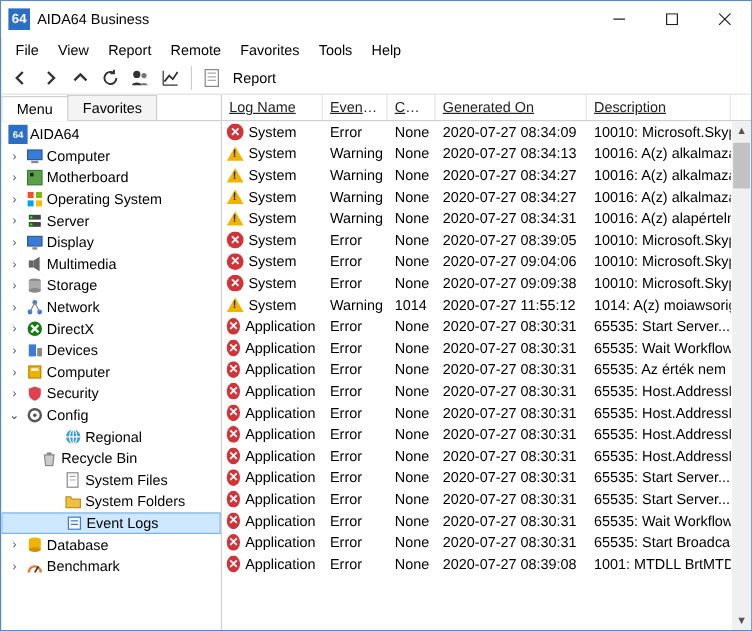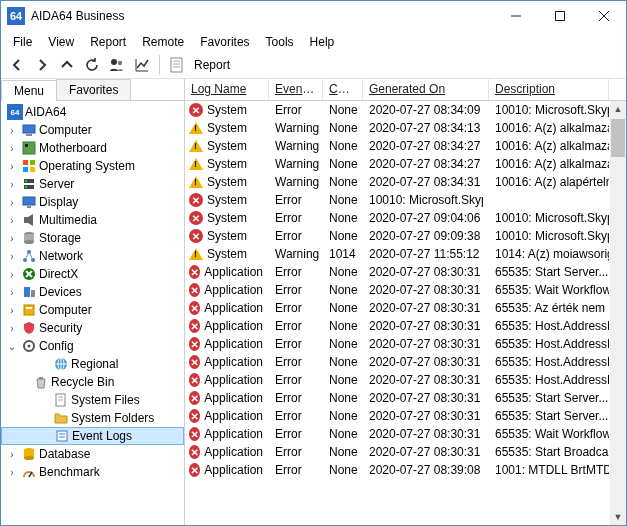--- a/index.html
+++ b/index.html
@@ -414,20 +414,21 @@
     <div class="cell" style="width:126px">2020-07-27 08:34:31</div>
     <div class="cell" style="width:120px">10016: A(z) alapértelm</div>
   </div>
   <div class="row">
     <div class="cell logname" style="width:84px">
               <span class="icon-err">✕</span>
               <span>System</span>
             </div>
     <div class="cell" style="width:54px">Error</div>
     <div class="cell" style="width:40px">None</div>
+    <div class="cell" style="width:126px">2020-07-27 08:39:05</div>
     <div class="cell" style="width:120px">10010: Microsoft.Skyp</div>
   </div>
   <div class="row">
     <div class="cell logname" style="width:84px">
               <span class="icon-err">✕</span>
               <span>System</span>
             </div>
     <div class="cell" style="width:54px">Error</div>
     <div class="cell" style="width:40px">None</div>
     <div class="cell" style="width:126px">2020-07-27 09:04:06</div>

